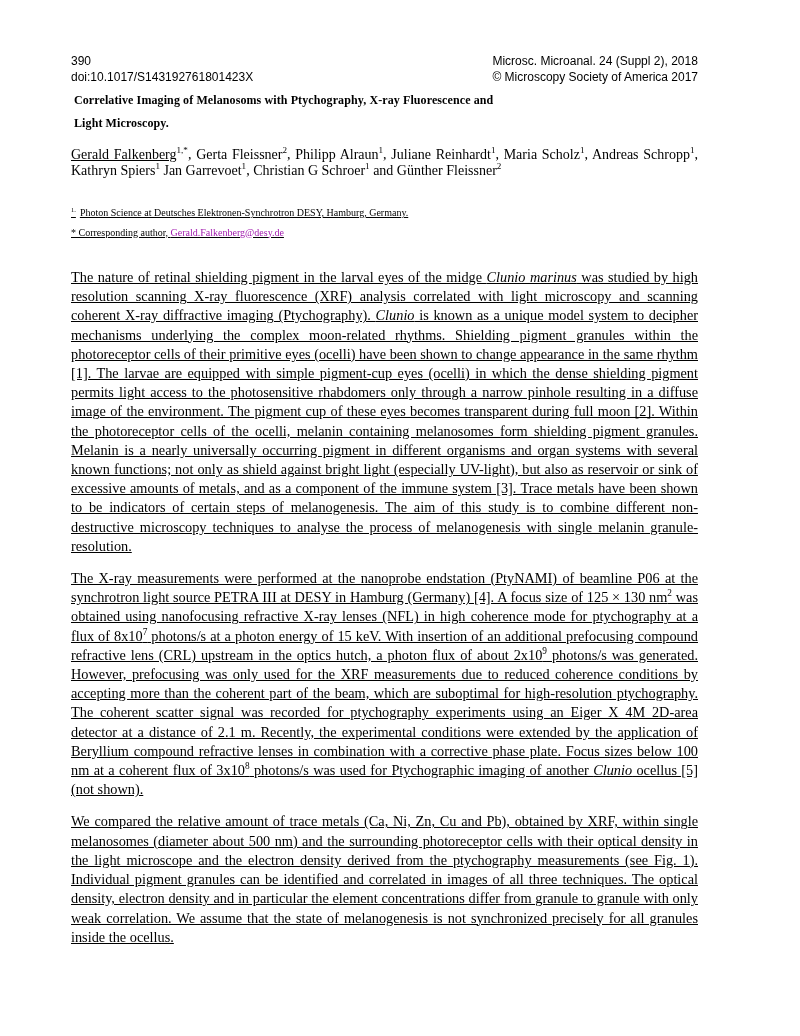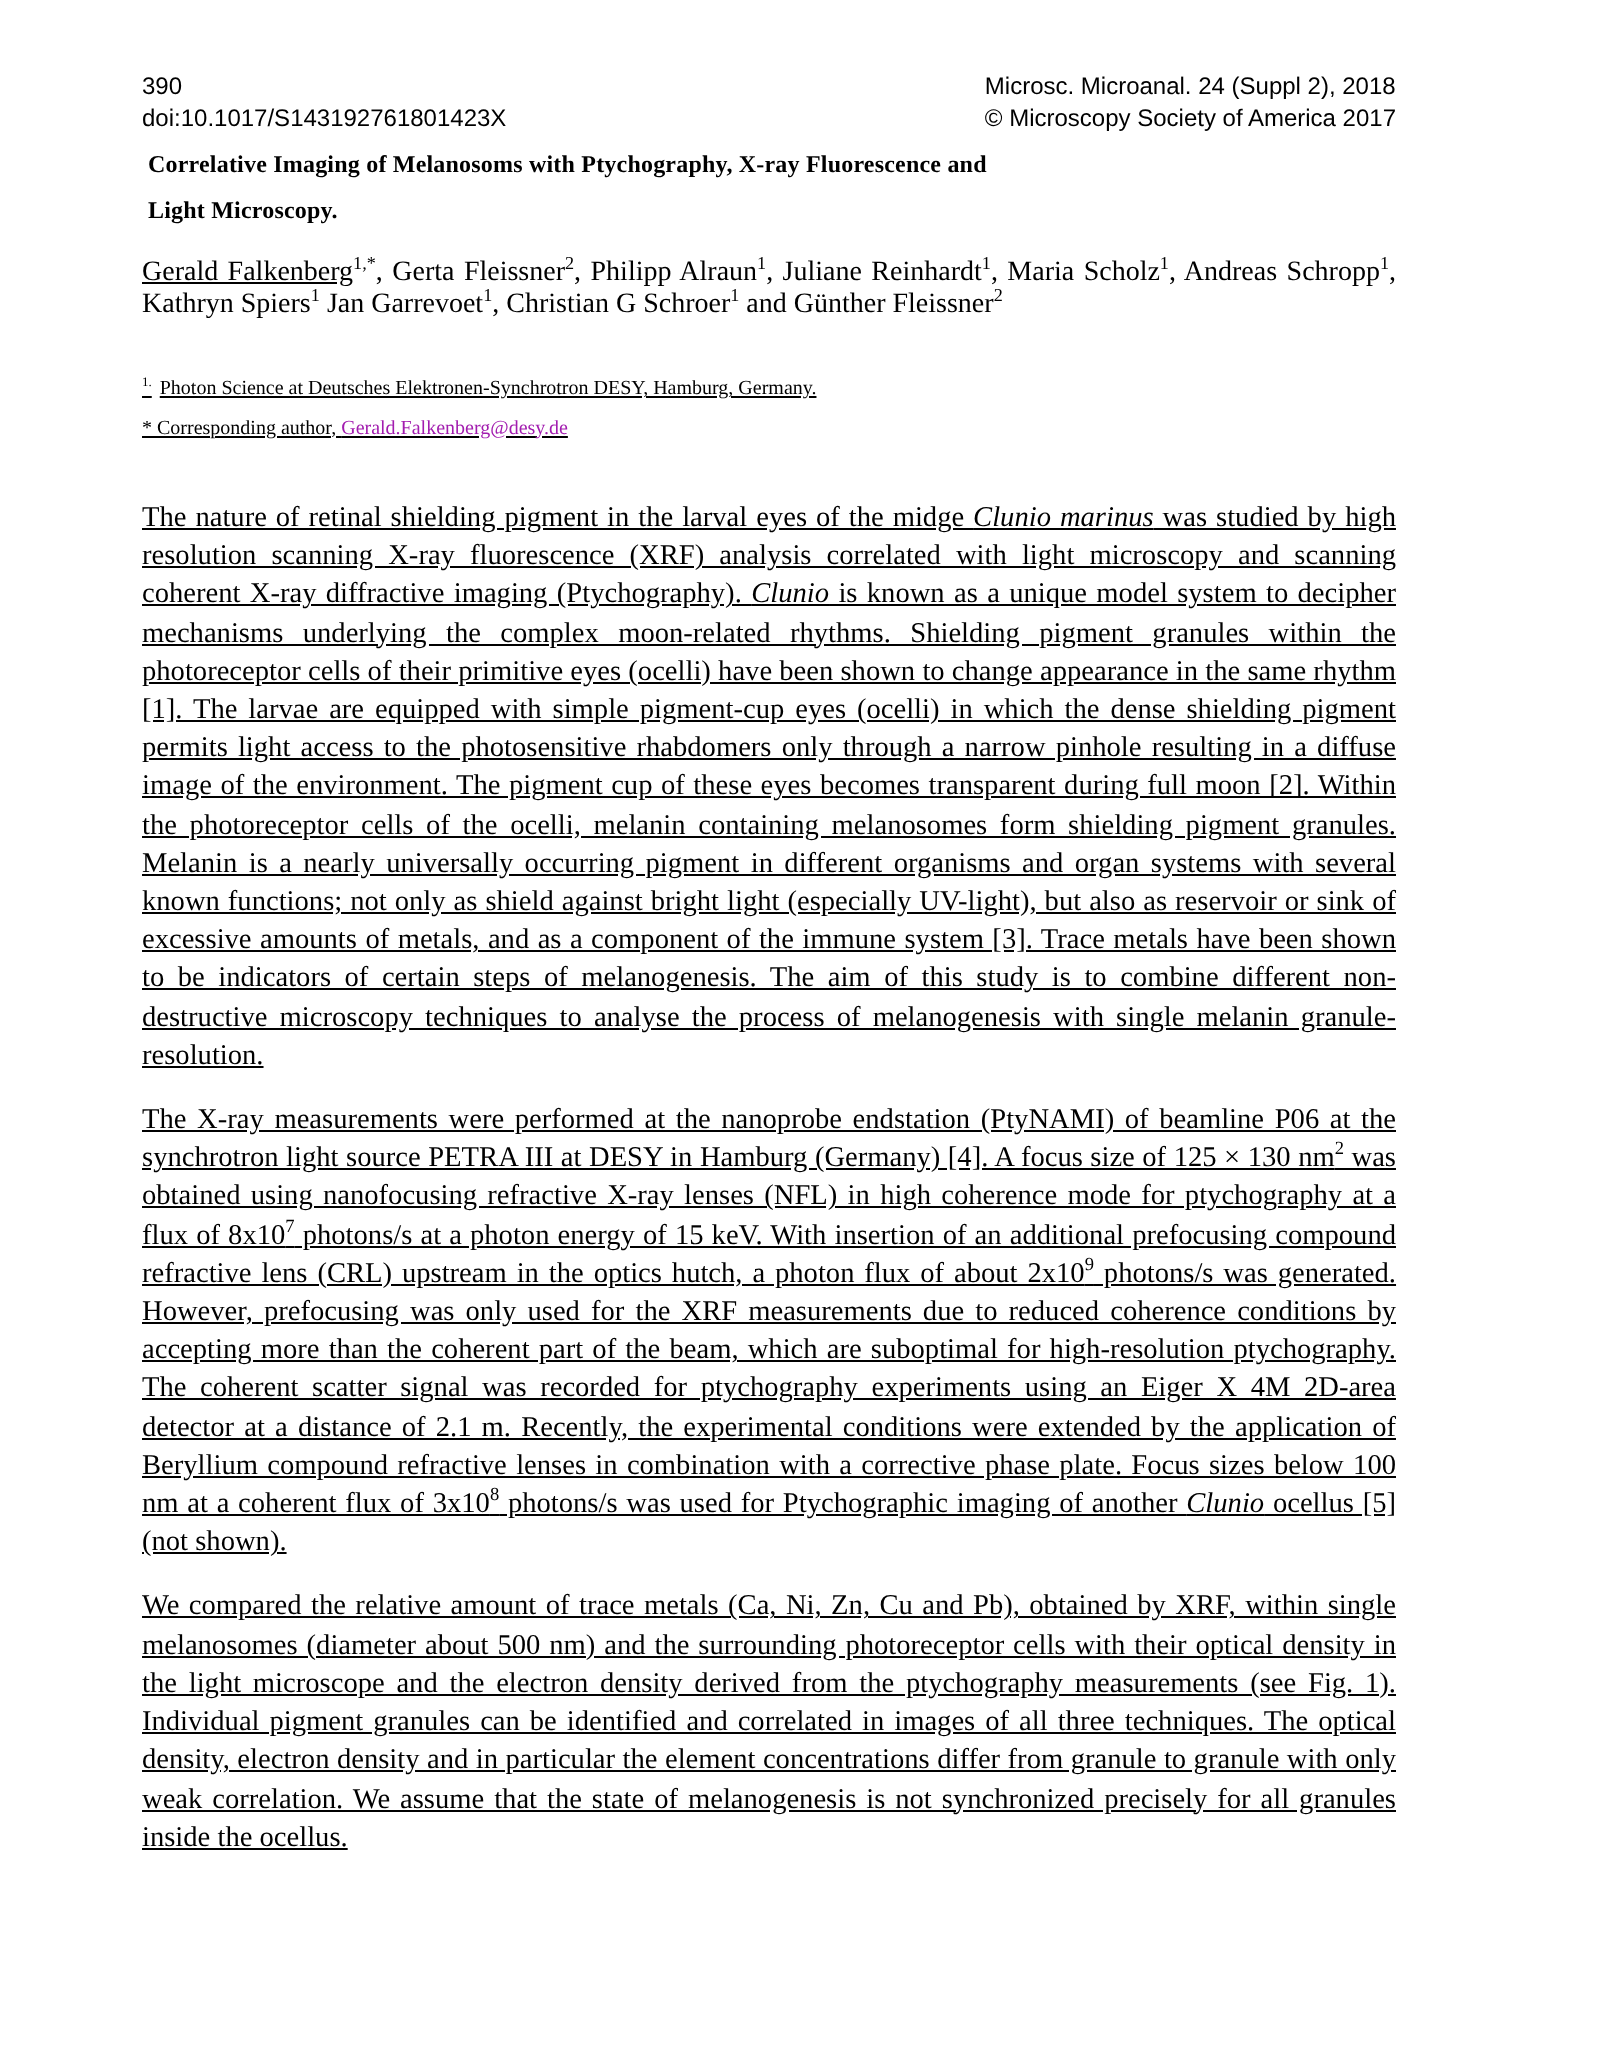--- a/index.html
+++ b/index.html
@@ -7,21 +7,21 @@
   body {
     width: 800px; height: 1036px;
     font-family: "Liberation Serif", serif;
     color: #000000;
     position: relative;
     overflow: hidden;
   }
   .page {
     position: absolute; top: 0; left: 0;
     width: 768px; height: 1036px;
-    padding: 36px 70px 0 71px;
+    padding: 54px 70px 0 71px;
   }
   .page-header {
     display: flex; justify-content: space-between; align-items: flex-start;
     font-family: "Liberation Sans", sans-serif;
     font-size: 12px; line-height: 15.5px;
   }
   .header-right { text-align: left; }
   .article-title {
     margin-top: 4px;
     padding-left: 3px;

